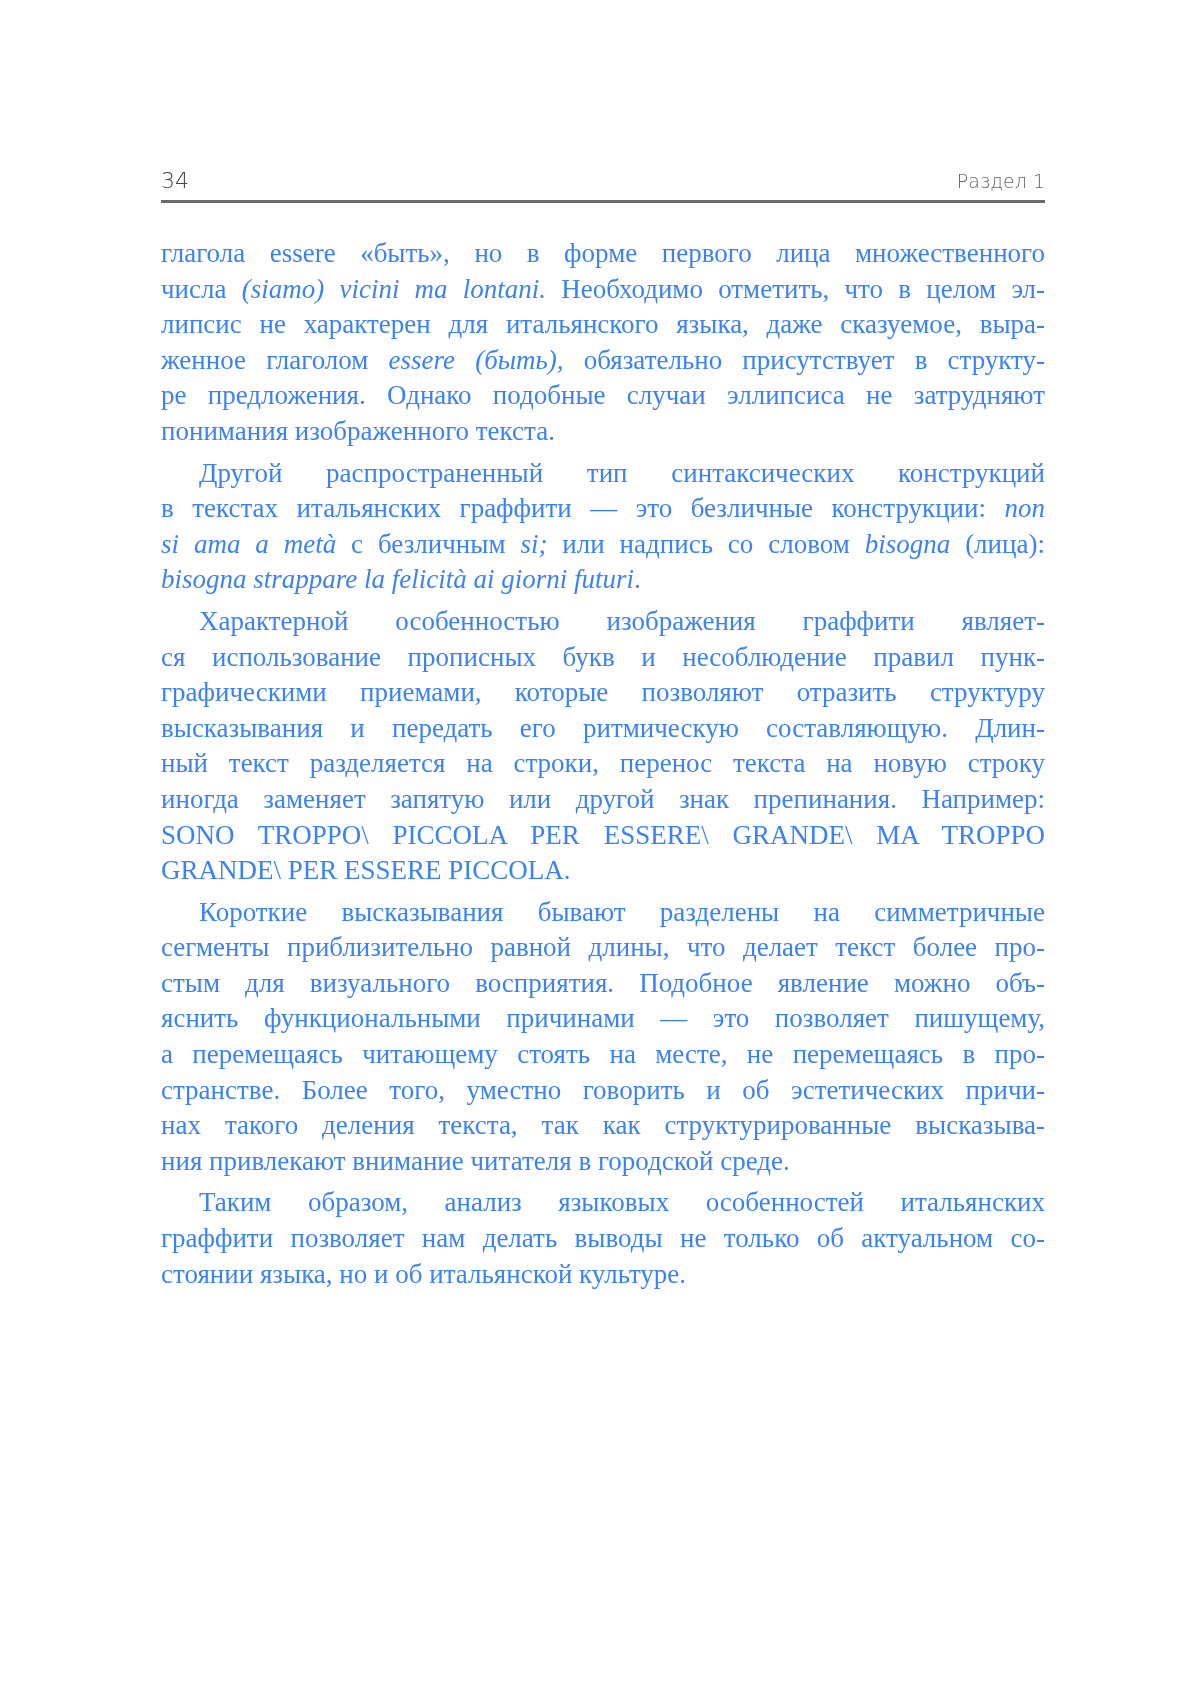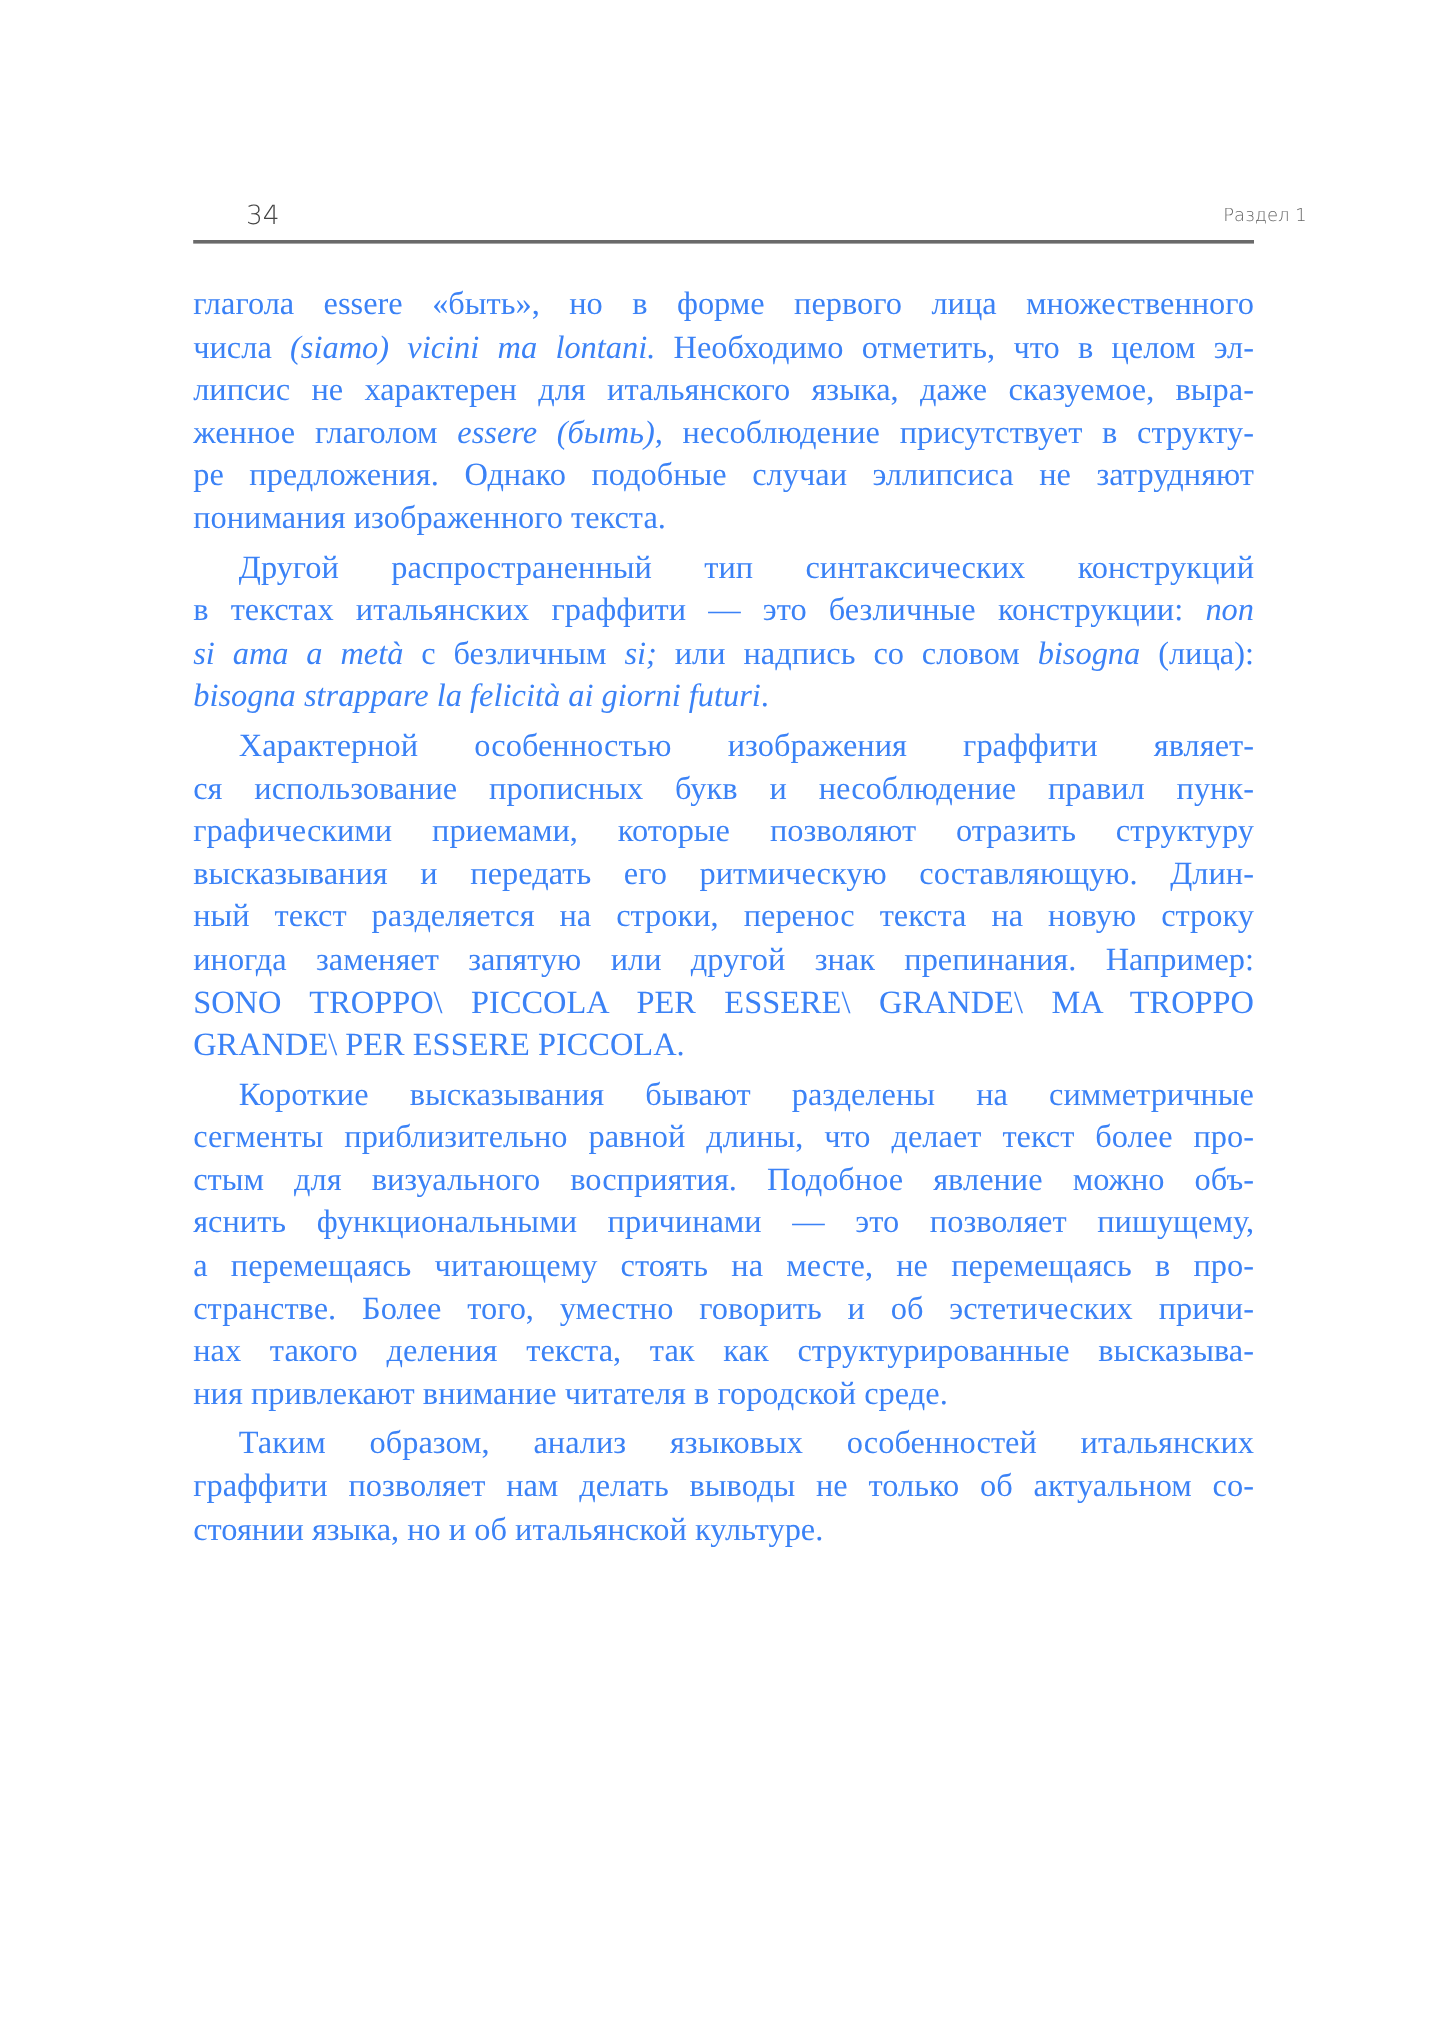--- a/index.html
+++ b/index.html
@@ -1,23 +1,23 @@
 <!DOCTYPE html>
 <html><head>
 <meta charset="utf-8">
 <style>
   html, body { margin: 0; padding: 0; background: #ffffff; }
   body { width: 1200px; height: 1703px; position: relative; overflow: hidden; }
   .page { position: absolute; left: 0; top: 0; width: 1200px; height: 1703px; background: #fff; }
   .running-head {
     position: absolute; left: 161px; top: 168px; width: 884px; height: 32px;
-    font-family: "DejaVu Sans", sans-serif; font-weight: 300; color: #444; margin-left: 44px;
+    font-family: "DejaVu Sans", sans-serif; font-weight: 300; color: #444;
   }
   .page-number { position: absolute; left: 0; top: 0; font-size: 22px; letter-spacing: 0; }
-  .section-label { position: absolute; right: 0; top: 2px; font-size: 15px; color: #666; }
+  .section-label { position: absolute; right: 0; top: 2px; font-size: 19px; color: #666; }
   .rule { position: absolute; left: 161px; top: 200px; width: 884px; height: 3px; background: #6a6a6a; }
   .body-text {
     position: absolute; left: 161px; top: 236px; width: 884px;
     font-family: "Liberation Serif", "DejaVu Serif", serif;
     font-size: 27px; color: #3b82f6;
   }
   .line {
     display: block; height: 35.6px; line-height: 35.6px;
     text-align: justify; text-align-last: justify; white-space: nowrap;
     overflow: visible;
@@ -35,21 +35,21 @@
     <span class="page-number">34</span>
     <span class="section-label">Раздел 1</span>
   </div>
   <div class="rule"></div>
 
   <div class="body-text" id="body-text">
       <div class="paragraph">
         <span class="line"><span>глагола essere «быть», но в форме первого лица множественного</span></span>
         <span class="line"><span>числа </span><em>(siamo) vicini ma lontani.</em><span> Необходимо отметить, что в целом эл-</span></span>
         <span class="line"><span>липсис не характерен для итальянского языка, даже сказуемое, выра-</span></span>
-        <span class="line"><span>женное глаголом </span><em>essere (быть),</em><span> несоблюдение присутствует в структу-</span></span>
+        <span class="line"><span>женное глаголом </span><em>essere (быть),</em><span> обязательно присутствует в структу-</span></span>
         <span class="line"><span>ре предложения. Однако подобные случаи эллипсиса не затрудняют</span></span>
         <span class="line last"><span>понимания изображенного текста.</span></span>
       </div>
       <div class="para-gap"></div>
       <div class="paragraph">
         <span class="line indent"><span>Другой распространенный тип синтаксических конструкций</span></span>
         <span class="line"><span>в текстах итальянских граффити — это безличные конструкции: </span><em>non</em></span>
         <span class="line"><em>si ama a metà</em><span> с безличным </span><em>si;</em><span> или надпись со словом </span><em>bisogna</em><span> (лица):</span></span>
         <span class="line last"><em>bisogna strappare la felicità ai giorni futuri</em><span>.</span></span>
       </div>

